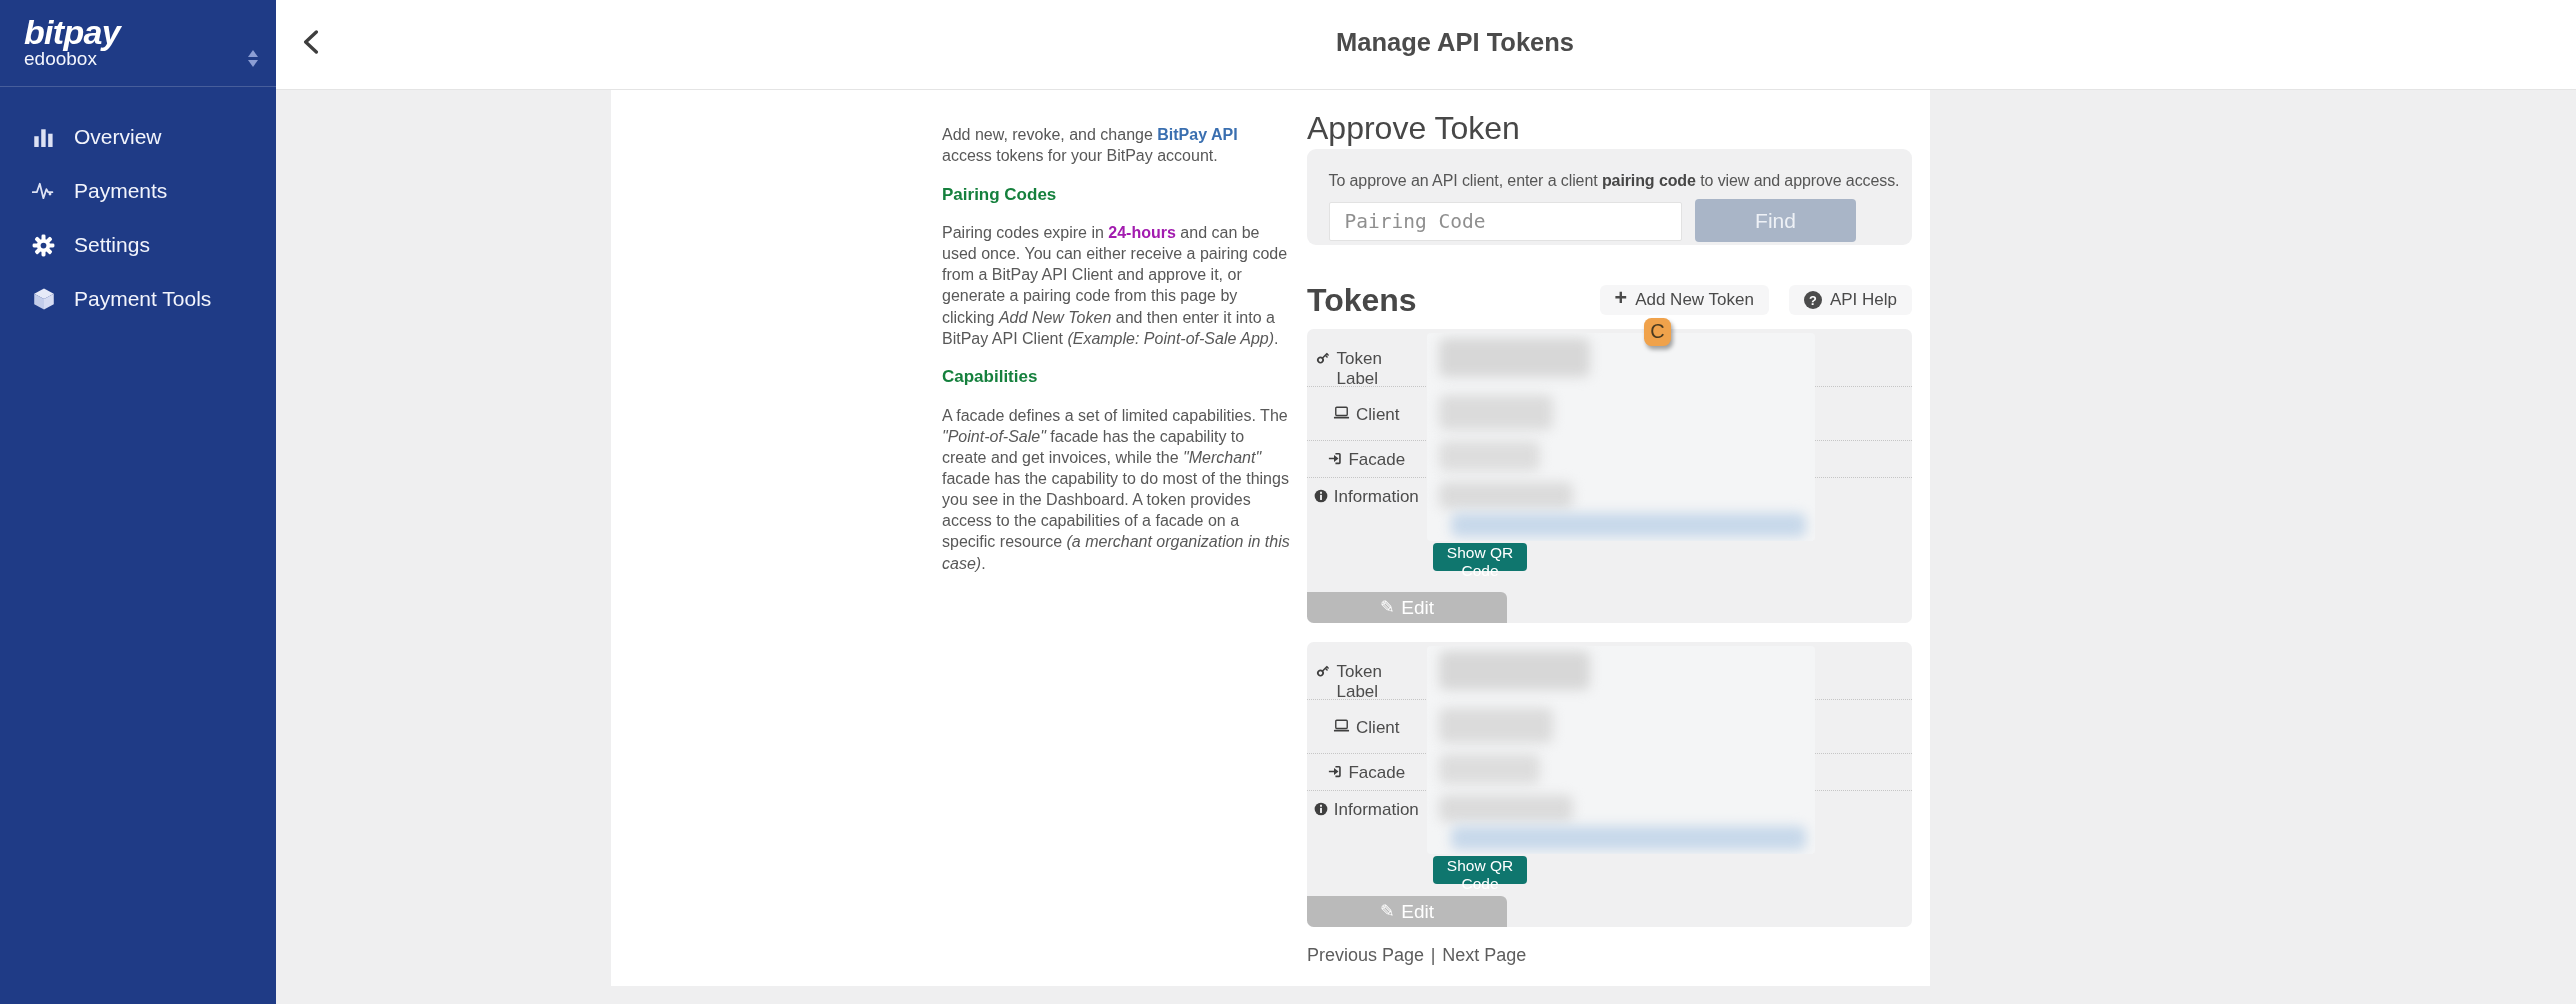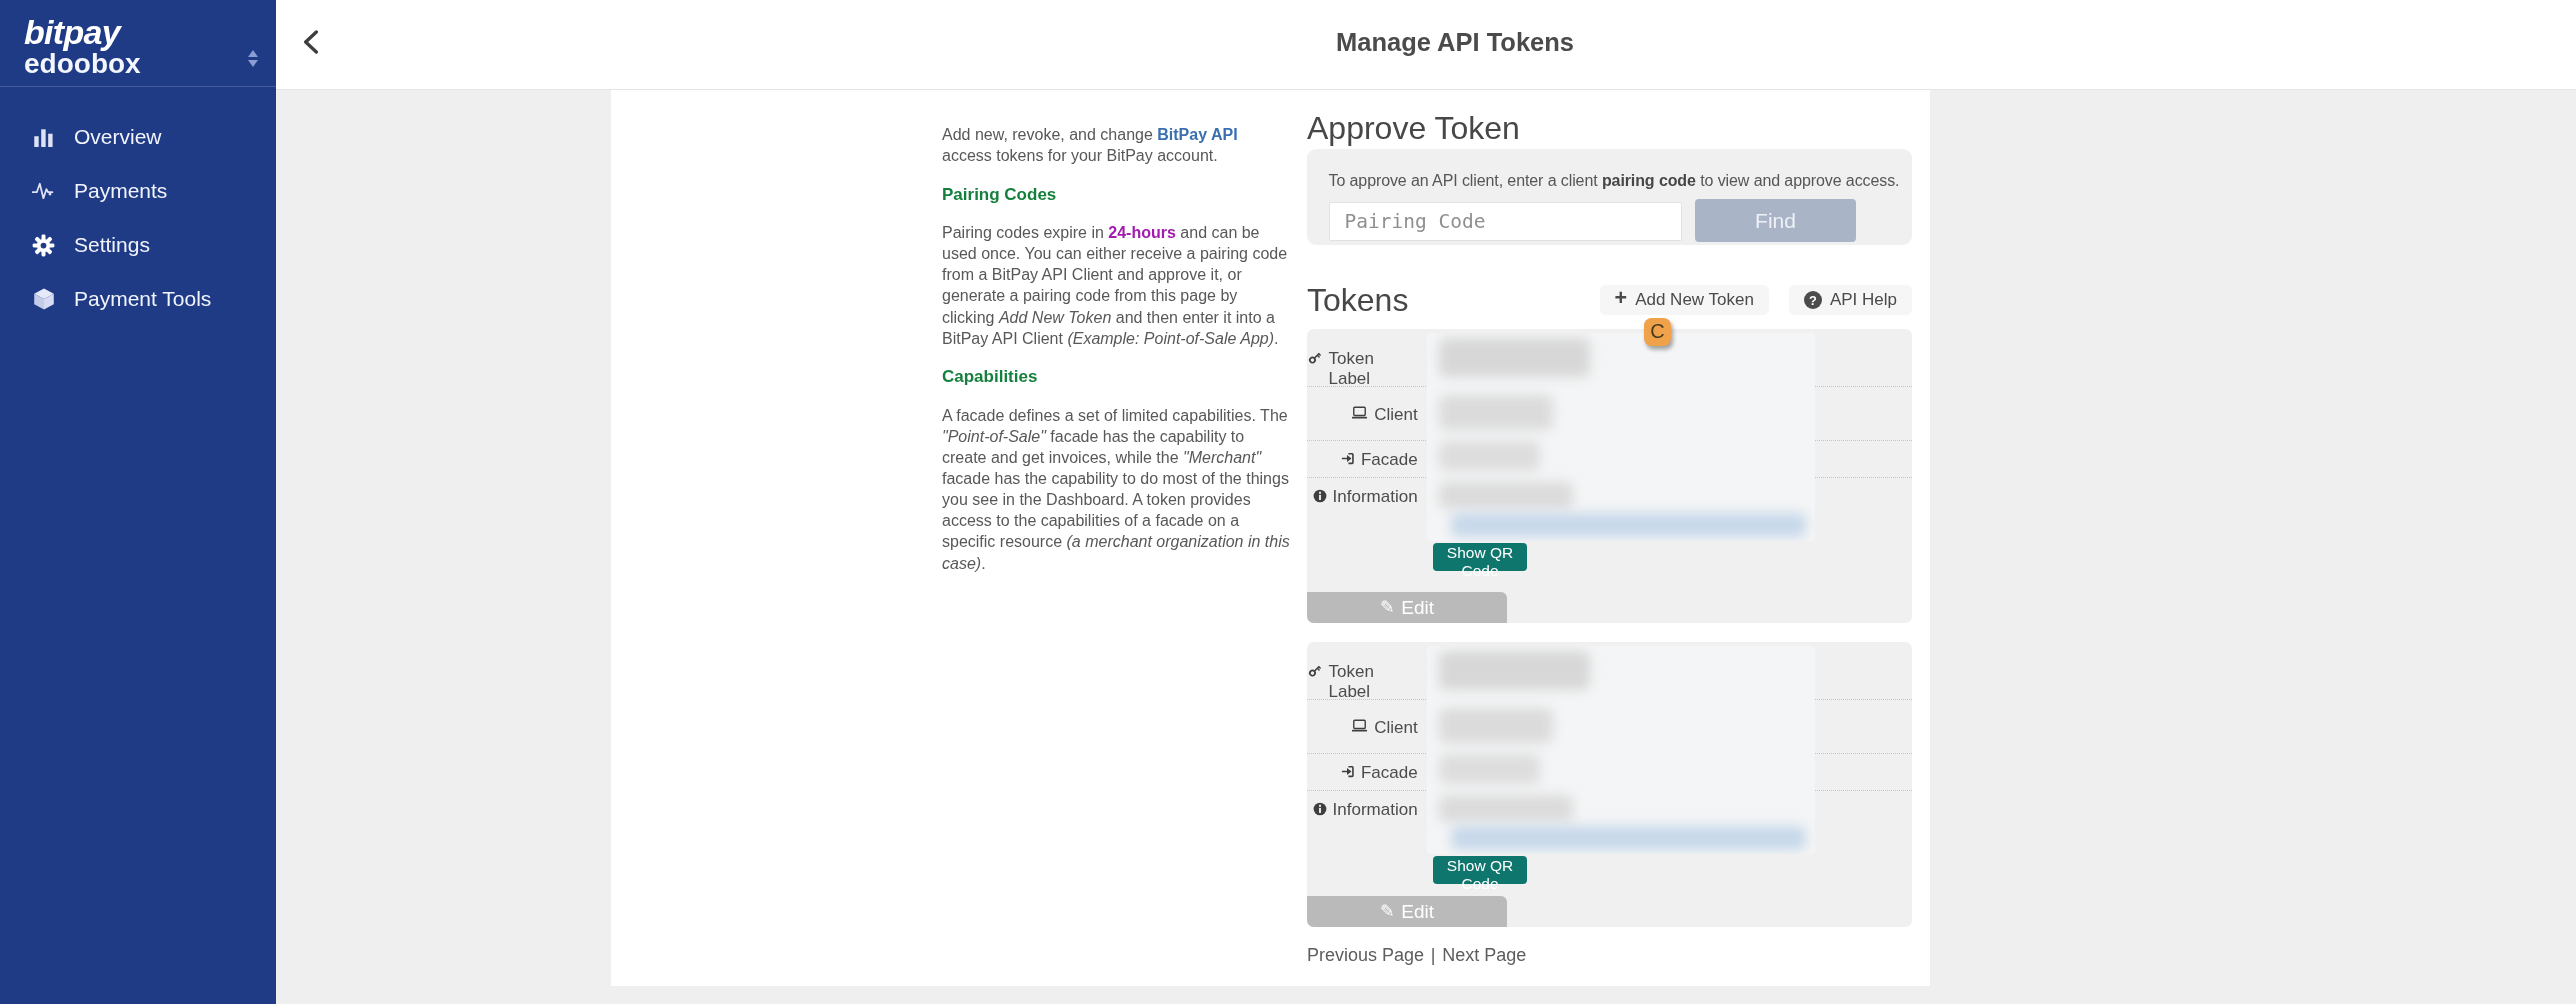--- a/index.html
+++ b/index.html
@@ -4,21 +4,21 @@
 <style>
   html,body{margin:0;padding:0;background:#fff;}
   .stage{position:relative;width:2576px;height:1005px;overflow:hidden;
          font-family:"Liberation Sans", sans-serif;}
 
   
   .sidebar{position:absolute;left:0;top:0;width:276px;height:1005px;background:#1f3b86;z-index:10;}
   .logo{position:absolute;left:24px;top:13.4px;font-size:34px;font-weight:bold;font-style:italic;
         color:#ffffff;letter-spacing:-0.7px;}
   .account-select{position:absolute;left:0;top:43px;width:276px;height:42px;cursor:pointer;}
-  .account-name{position:absolute;left:24px;top:5.4px;font-size:28px;color:#f4f6fd;font-weight:bold;}
+  .account-name{position:absolute;left:24px;top:5.4px;font-size:19px;color:#f4f6fd;}
   .sort-arrows{position:absolute;right:19px;top:6.7px;width:9.4px;height:23px;}
   .tri{width:0;height:0;border-left:5.4px solid transparent;border-right:5.4px solid transparent;margin:0 auto;}
   .tri.up{border-bottom:7.4px solid #8b9dd4;margin-bottom:3.4px;}
   .tri.down{border-top:7.4px solid #8b9dd4;}
   .side-divider{position:absolute;left:0;top:86px;width:276px;height:0.7px;background:rgba(255,255,255,0.18);}
   .menu{position:absolute;left:0;top:110px;width:276px;}
   .menu-item{height:54px;display:flex;align-items:center;cursor:pointer;}
   .menu-icon{width:31px;margin-left:28px;display:flex;justify-content:center;align-items:center;}
   .menu-label{margin-left:15px;font-size:21px;color:#f2f4fc;}
 
@@ -49,42 +49,42 @@
   .pairing-input{position:absolute;left:21.5px;top:53px;width:336px;height:37px;border:0.7px solid #e2e2e2;
                  border-radius:2px;background:#fff;padding:0 0 0 15px;
                  font-family:"DejaVu Sans Mono", monospace;font-size:19.5px;color:#555;outline:none;}
   .pairing-input::placeholder{color:#8f8f8f;}
   .find-btn{position:absolute;left:388px;top:50px;width:161px;height:43px;background:#a9b5c7;border:none;
             border-radius:4px;color:#eef1f6;font-size:21px;cursor:pointer;font-family:inherit;}
 
   
   .tokens-header{position:absolute;left:696px;top:191px;width:605px;height:38px;display:flex;
                  align-items:center;justify-content:space-between;}
-  .tokens-title{font-size:32px;font-weight:400;color:#474747;}
+  .tokens-title{font-size:32px;font-weight:700;color:#474747;}
   .th-buttons{display:flex;gap:20px;}
   .chip-btn{height:30px;display:flex;align-items:center;gap:8px;background:#f6f6f7;border:none;
             border-radius:6px;padding:0 15px;font-size:17px;color:#4a4a4a;cursor:pointer;
             font-family:inherit;}
   .plus-glyph{font-size:21.5px;font-weight:bold;line-height:1;margin-top:-2px;}
   .q-circle{width:18px;height:18px;border-radius:50%;background:#4c4c4c;color:#fff;font-size:12.8px;
             font-weight:bold;display:flex;align-items:center;justify-content:center;}
 
   .badge-c{position:absolute;left:1033px;top:228px;width:27px;height:27.6px;background:#f0a24b;
            border-radius:7.4px;display:flex;align-items:center;justify-content:center;
            font-size:20px;color:#4a3a20;box-shadow:2px 3.4px 4.7px rgba(0,0,0,0.35);z-index:6;}
 
   
   .token-card{position:absolute;left:696px;width:605px;background:#f0f0f1;border-radius:6.7px;}
   .card1{top:239px;height:294px;}
   .card2{top:552px;height:285px;}
   .t-row{display:flex;}
   .t-row + .t-row{border-top:1.3px dotted #c6c6c6;}
   .row-token{height:57px;}  .row-client{height:53px;}  .row-facade{height:36px;}  .row-info{height:101px;}
-  .t-label{width:120px;display:flex;justify-content:flex-end;align-items:flex-start;gap:6px;
-           padding-right:9.4px;box-sizing:border-box;font-size:17px;color:#4c4c4c;}
+  .t-label{width:120px;display:flex;justify-content:center;align-items:flex-start;gap:6px;
+           padding-right:9.4px;box-sizing:border-box;font-size:17px;color:#4c4c4c;padding-left:8px;}
   .row-token  .t-label{padding-top:20px;}
   .row-client .t-label{padding-top:17.5px;}
   .row-facade .t-label{padding-top:8.7px;}
   .row-info   .t-label{padding-top:9.4px;}
   .t-label svg{flex:none;margin-top:1.3px;}
 
   .redact-band{position:absolute;left:120px;top:4px;width:388px;height:208px;background:#f4f5f6;
                border-radius:4px;overflow:hidden;}
   .blob{position:absolute;border-radius:6.7px;filter:blur(6px);}
   .blob-label {left:12px;top:5.4px;  width:151px;height:39px;background:#d7d7d7;}

